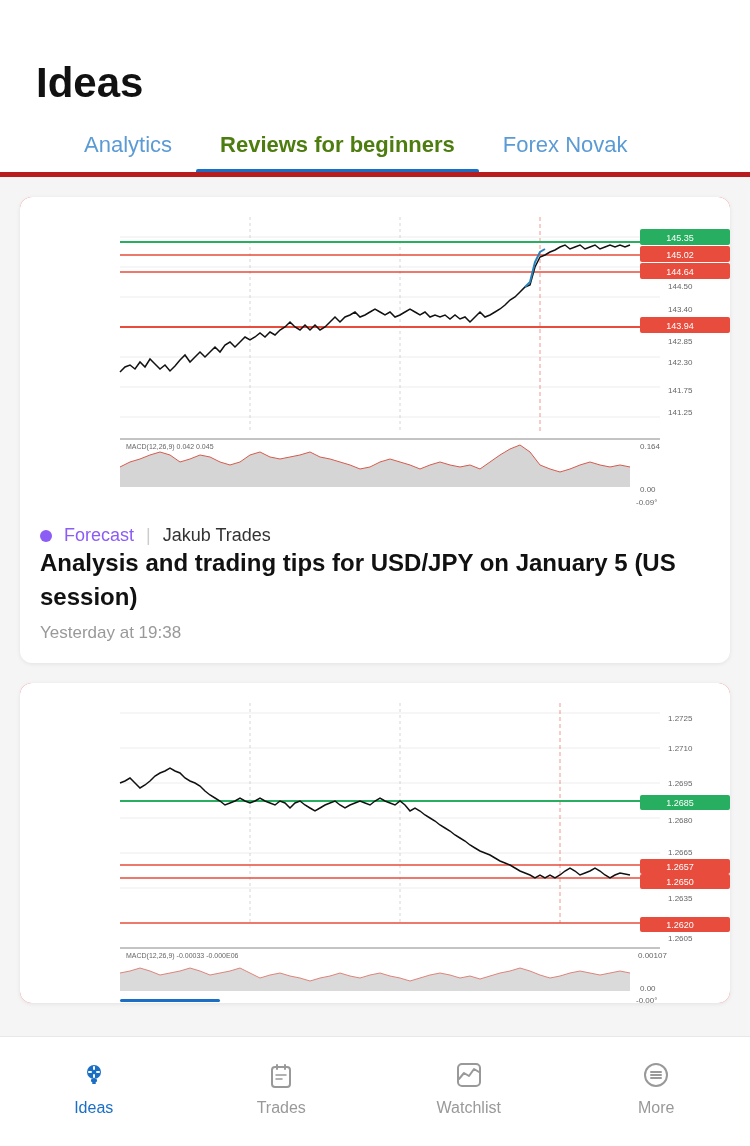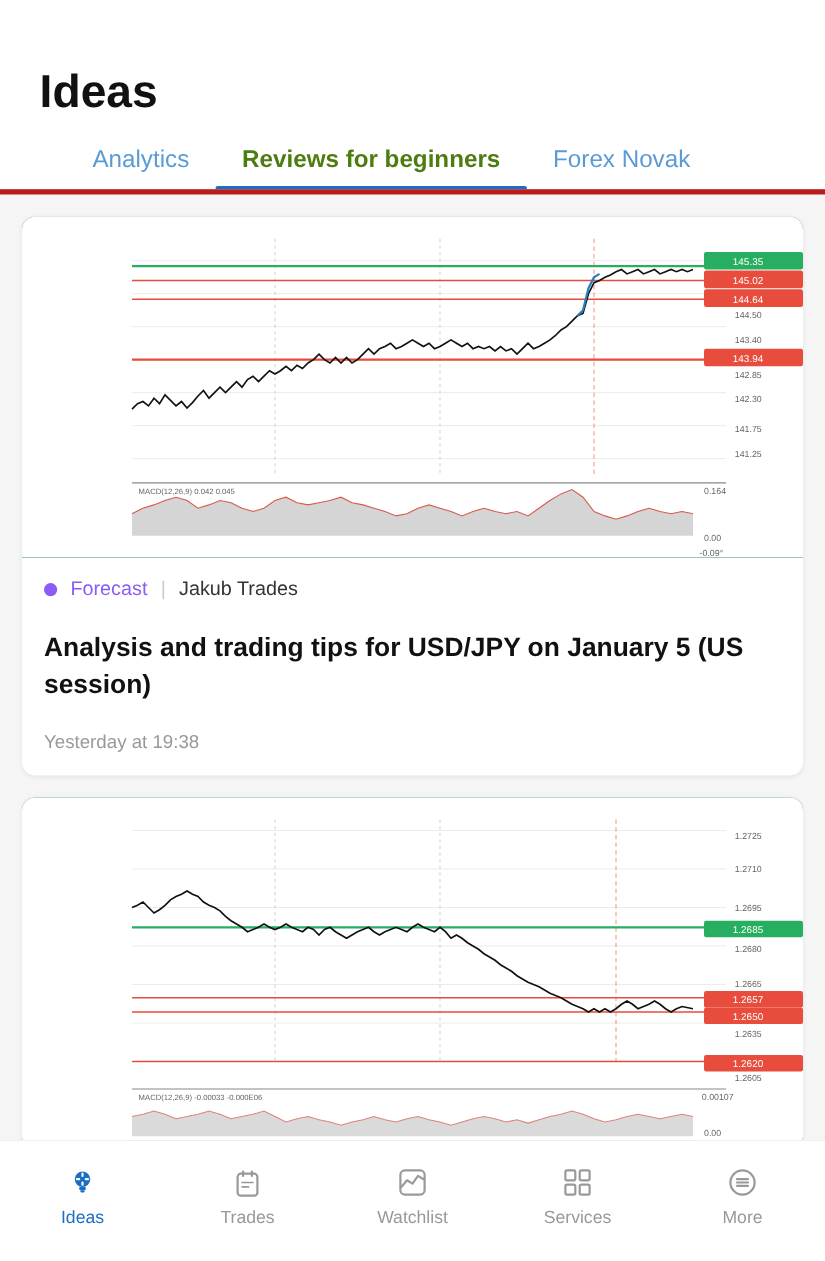--- a/index.html
+++ b/index.html
@@ -88,38 +88,38 @@
       border-radius: 12px;
       margin-bottom: 20px;
       overflow: hidden;
       box-shadow: 0 1px 4px rgba(0,0,0,0.08);
     }
 
     
     .chart-area {
       width: 100%;
       height: 310px;
-      background: #15803d;
+      background: #ef4444;
       position: relative;
       overflow: hidden;
     }
     .chart-svg {
       width: 100%;
       height: 100%;
     }
 
     
     .card-info {
       padding: 18px 20px 20px 20px;
     }
     .card-meta {
       display: flex;
       align-items: center;
       gap: 12px;
-      margin-bottom: 26px;
+      margin-bottom: 0;
     }
     .forecast-dot {
       width: 12px;
       height: 12px;
       background: #8b5cf6;
       border-radius: 50%;
       flex-shrink: 0;
     }
     .forecast-label {
       font-size: 18px;
@@ -132,21 +132,21 @@
     }
     .author-name {
       font-size: 18px;
       color: #333;
     }
     .card-title {
       font-size: 24px;
       font-weight: 600;
       color: #111;
       line-height: 1.4;
-      margin-bottom: 26px;
+      margin-bottom: 10px;
     }
     .card-time {
       font-size: 17px;
       color: #999;
     }
 
     
     .bottom-nav {
       position: fixed;
       bottom: 0;
@@ -377,31 +377,20 @@
     <div class="nav-item">
       <div class="nav-icon">
         <svg width="32" height="32" viewBox="0 0 32 32" fill="none" xmlns="http://www.w3.org/2000/svg">
           <path d="M6 20 L11 14 L16 17 L21 10 L26 13" stroke="#999" stroke-width="2" stroke-linecap="round" stroke-linejoin="round" fill="none"></path>
           <rect x="5" y="5" width="22" height="22" rx="4" stroke="#999" stroke-width="2" fill="none"></rect>
         </svg>
       </div>
       <span class="nav-label">Watchlist</span>
     </div>
 
-    <div class="nav-item">
-      <div class="nav-icon">
-        <svg width="32" height="32" viewBox="0 0 32 32" fill="none" xmlns="http://www.w3.org/2000/svg">
-          <rect x="5" y="5" width="9" height="9" rx="1.5" stroke="#999" stroke-width="2" fill="none"></rect>
-          <rect x="18" y="5" width="9" height="9" rx="1.5" stroke="#999" stroke-width="2" fill="none"></rect>
-          <rect x="5" y="18" width="9" height="9" rx="1.5" stroke="#999" stroke-width="2" fill="none"></rect>
-          <rect x="18" y="18" width="9" height="9" rx="1.5" stroke="#999" stroke-width="2" fill="none"></rect>
-        </svg>
-      </div>
-      <span class="nav-label">Services</span>
-    </div>
 
     <div class="nav-item">
       <div class="nav-icon">
         <svg width="32" height="32" viewBox="0 0 32 32" fill="none" xmlns="http://www.w3.org/2000/svg">
           <circle cx="16" cy="16" r="11" stroke="#999" stroke-width="2" fill="none"></circle>
           <line x1="11" y1="13" x2="21" y2="13" stroke="#999" stroke-width="2" stroke-linecap="round"></line>
           <line x1="11" y1="16" x2="21" y2="16" stroke="#999" stroke-width="2" stroke-linecap="round"></line>
           <line x1="11" y1="19" x2="21" y2="19" stroke="#999" stroke-width="2" stroke-linecap="round"></line>
         </svg>
       </div>

